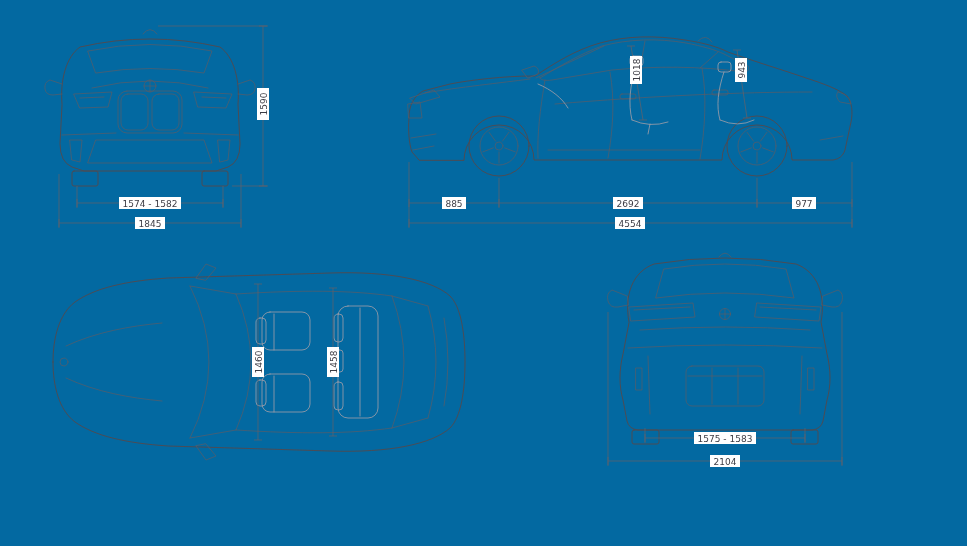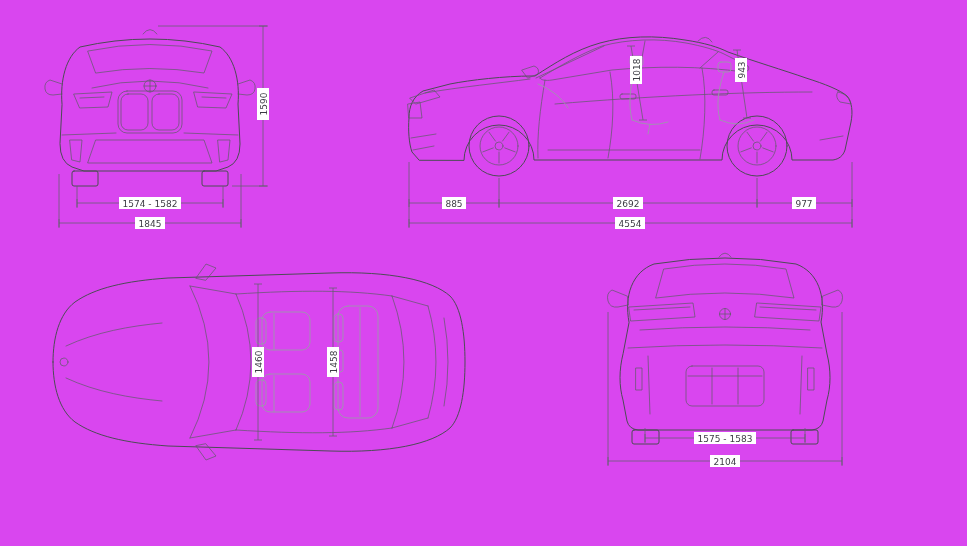--- a/index.html
+++ b/index.html
@@ -1,16 +1,16 @@
 <!DOCTYPE html>
 <html><head>
 <meta charset="utf-8">
 <style>
   html,body{margin:0;padding:0;background:#ffffff;}
-  .stage{position:relative;width:967px;height:546px;background:#d946ef;overflow:hidden;}
+  .stage{position:relative;width:967px;height:546px;background:#0369a1;overflow:hidden;}
   .car{fill:none;stroke:#4c4c55;stroke-width:1;stroke-linejoin:round;stroke-linecap:round;}
   .car-thin{fill:none;stroke:#5c5c66;stroke-width:.7;stroke-linejoin:round;stroke-linecap:round;}
   .int{fill:none;stroke:#9a9ca8;stroke-width:.85;stroke-linejoin:round;stroke-linecap:round;}
   .dim{fill:none;stroke:#62626b;stroke-width:.75;stroke-linecap:butt;}
   .mask{fill:#ffffff;stroke:none;}
   .dlabel{font-family:"DejaVu Sans",sans-serif;font-size:9px;fill:#3c3c44;text-anchor:middle;}
 </style>
 </head>
 <body>
 

